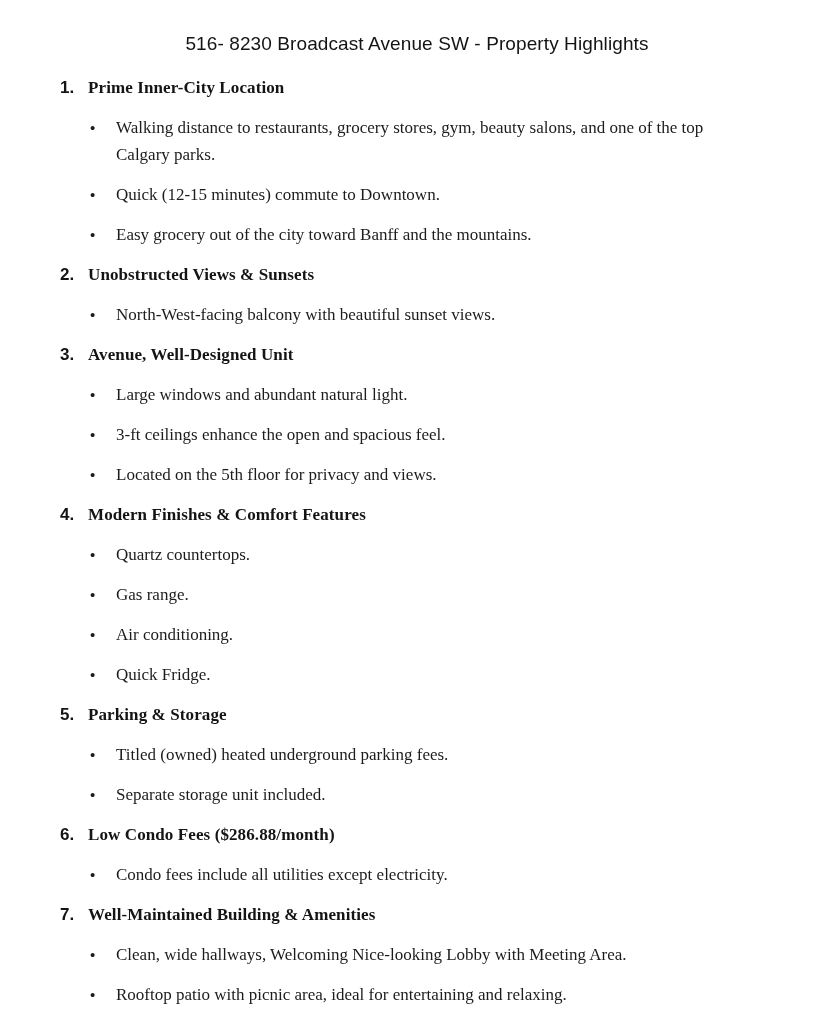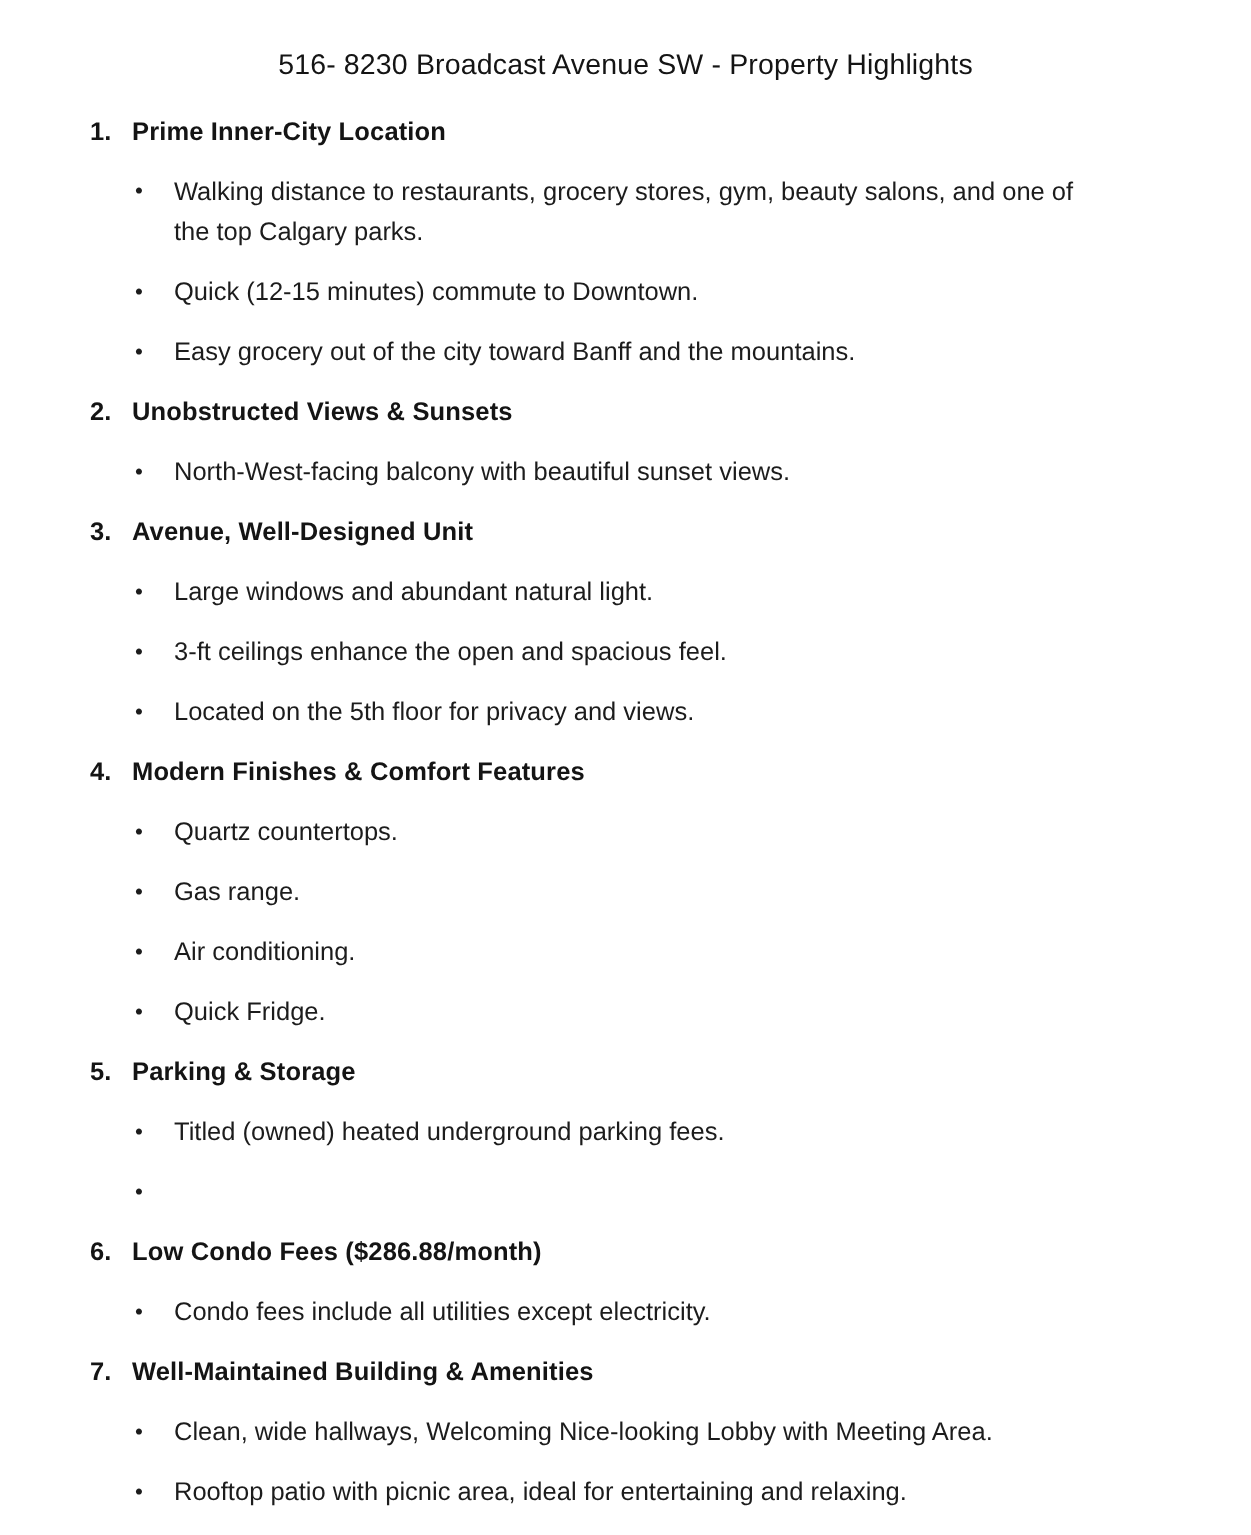--- a/index.html
+++ b/index.html
@@ -48,20 +48,21 @@
     color: #141414;
     margin: 0 0 13px 0;
     letter-spacing: 0.1px;
   }
   .section-num {
     flex: 0 0 28px;
     width: 28px;
   }
   .section-heading {
     flex: 1 1 auto;
+    font-family: Liberation Serif, serif;
   }
   ul.bullets {
     list-style: none;
     margin: 0;
     padding: 0 0 0 30px;
   }
   li.bullet {
     display: flex;
     align-items: flex-start;
     font-size: 17px;
@@ -73,20 +74,21 @@
   .bullet-dot {
     flex: 0 0 26px;
     width: 26px;
     font-size: 15px;
     line-height: 27px;
     color: #1c1c1c;
   }
   .bullet-text {
     flex: 0 1 auto;
     max-width: 620px;
+    font-family: Liberation Serif, serif;
   }
 </style>
 </head>
 <body>
 
 <div class="page">
   <h1 class="page-title">516- 8230 Broadcast Avenue SW - Property Highlights</h1>
 
   <ol class="sections">
   <li class="section">
@@ -182,20 +184,21 @@
       <span class="section-heading">Parking &amp; Storage</span>
     </div>
     <ul class="bullets">
   <li class="bullet">
     <span class="bullet-dot">•</span>
     <span class="bullet-text">Titled (owned) heated underground parking fees.</span>
   </li>
 
   <li class="bullet">
     <span class="bullet-dot">•</span>
+    <span class="bullet-text">Separate storage unit included.</span>
   </li>
 </ul>
   </li>
 
   <li class="section">
     <div class="section-head">
       <span class="section-num">6.</span>
       <span class="section-heading">Low Condo Fees ($286.88/month)</span>
     </div>
     <ul class="bullets">

